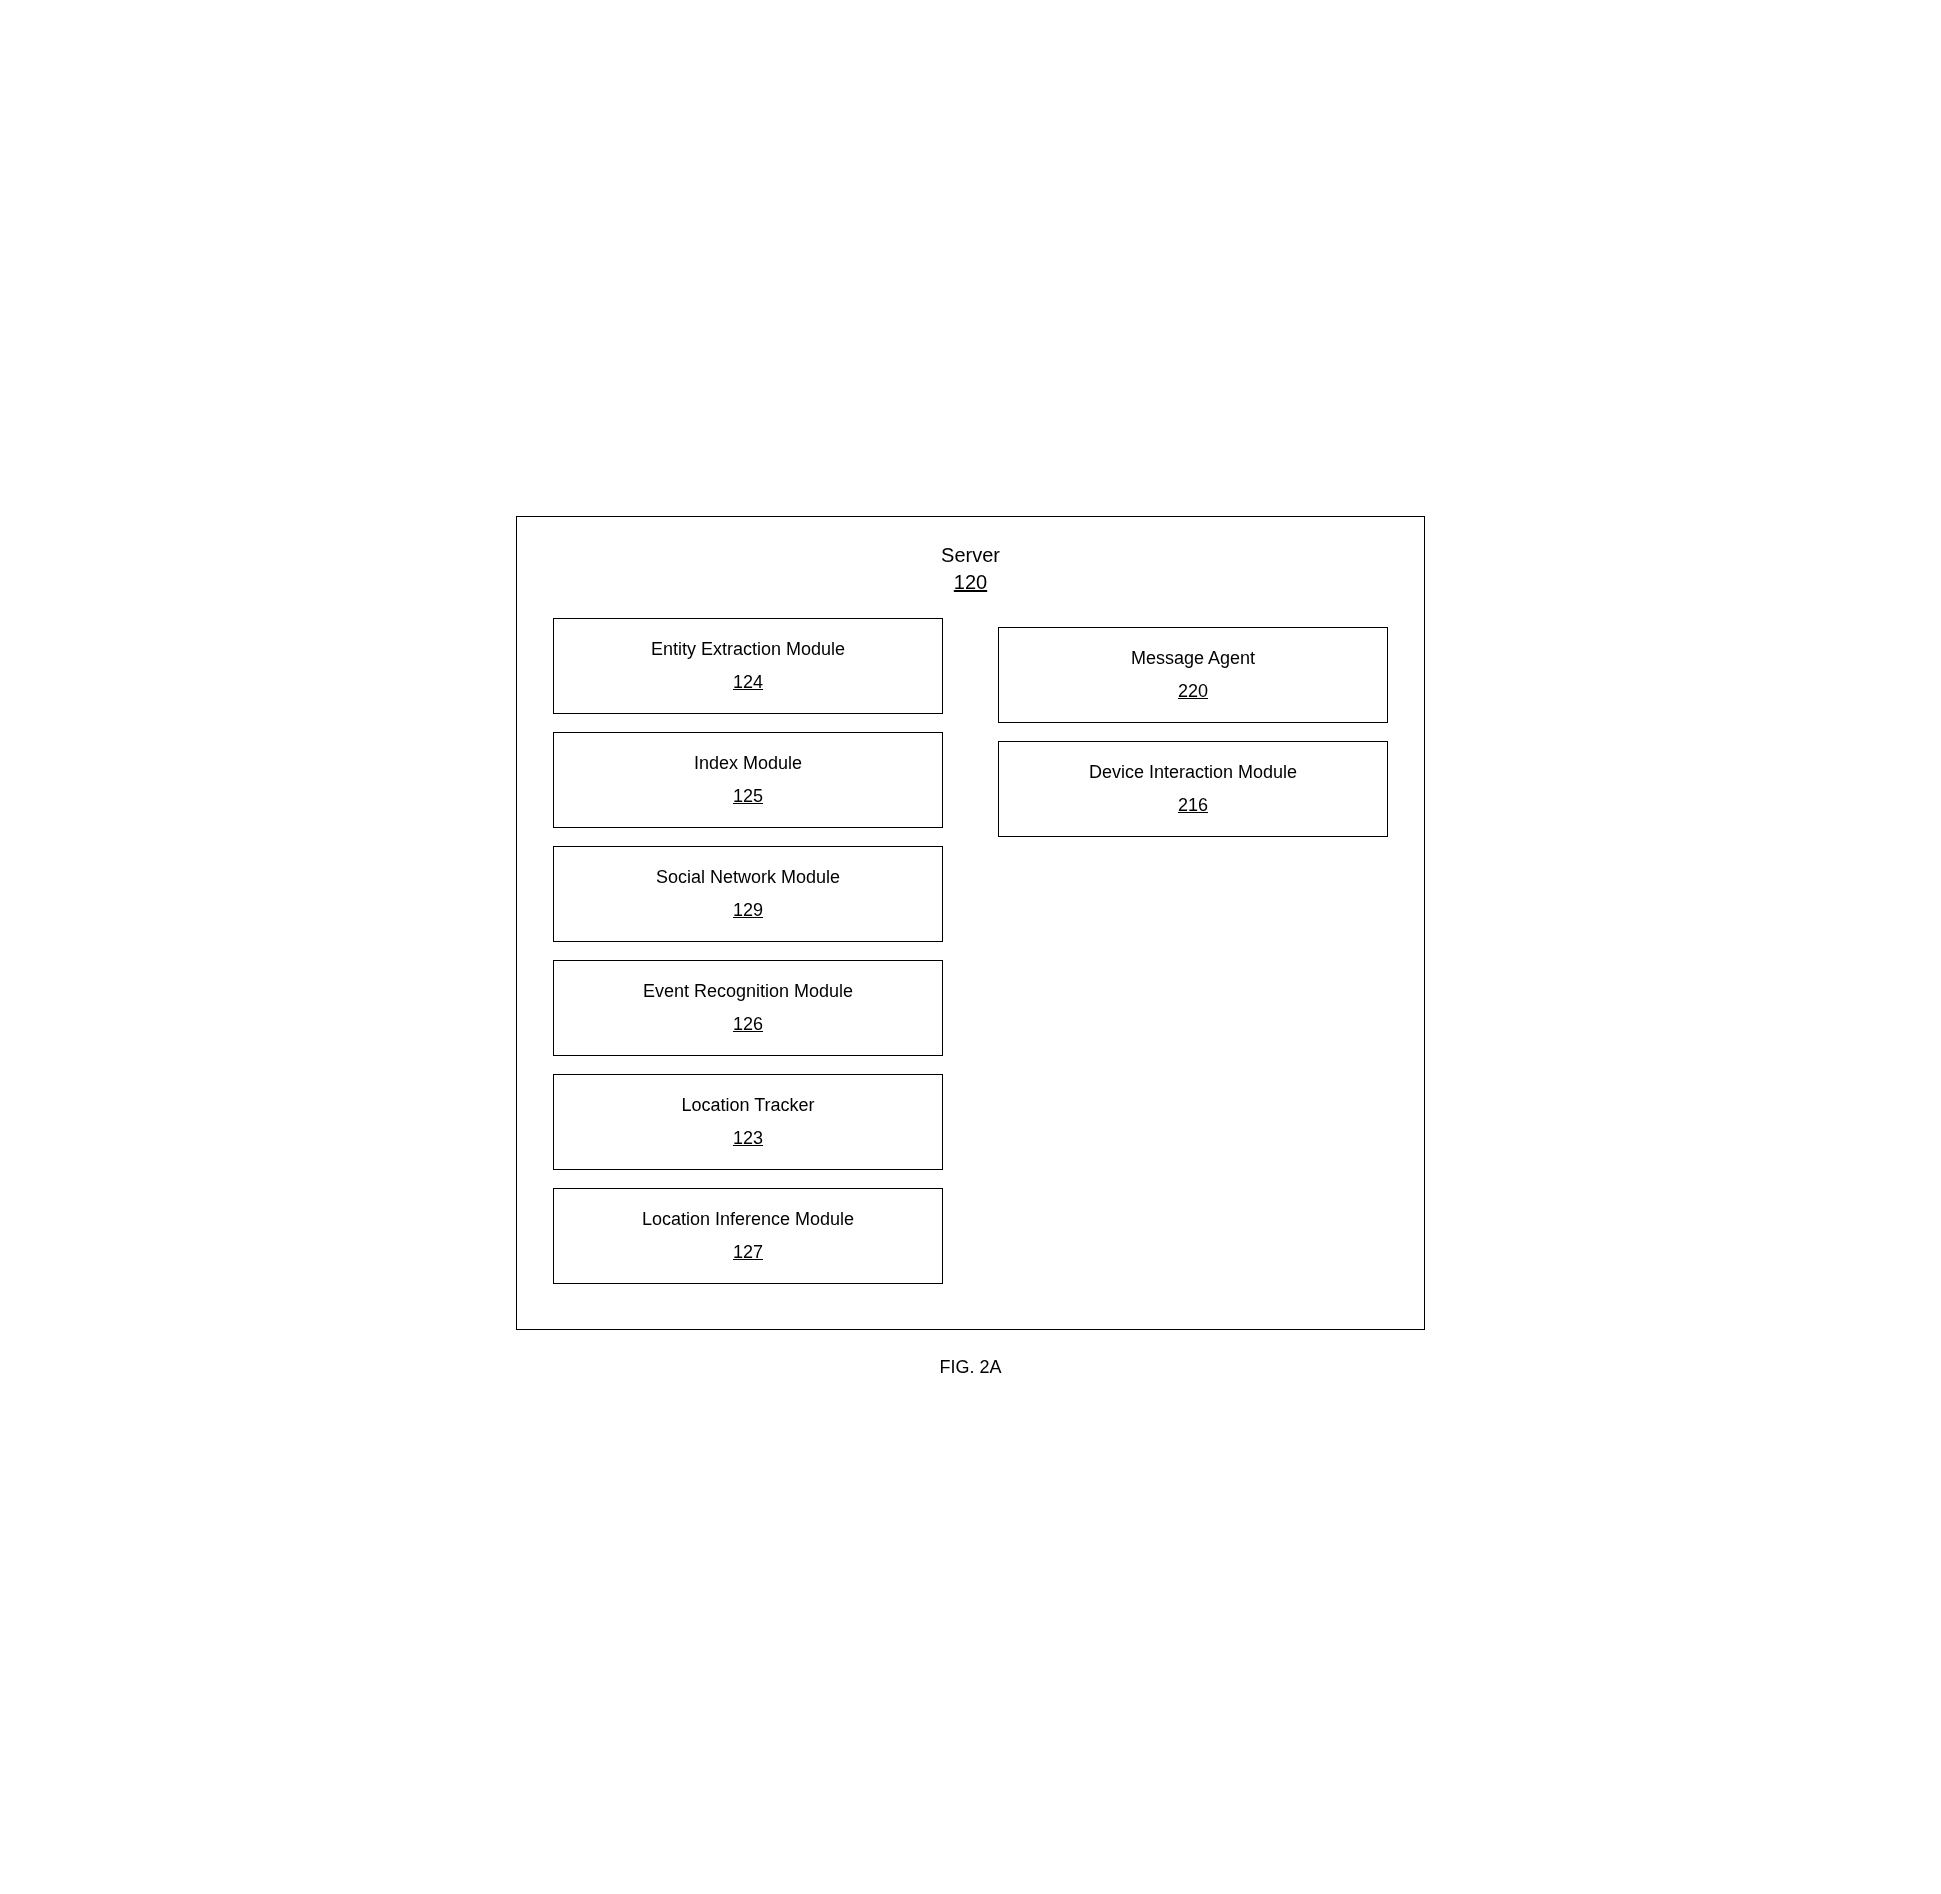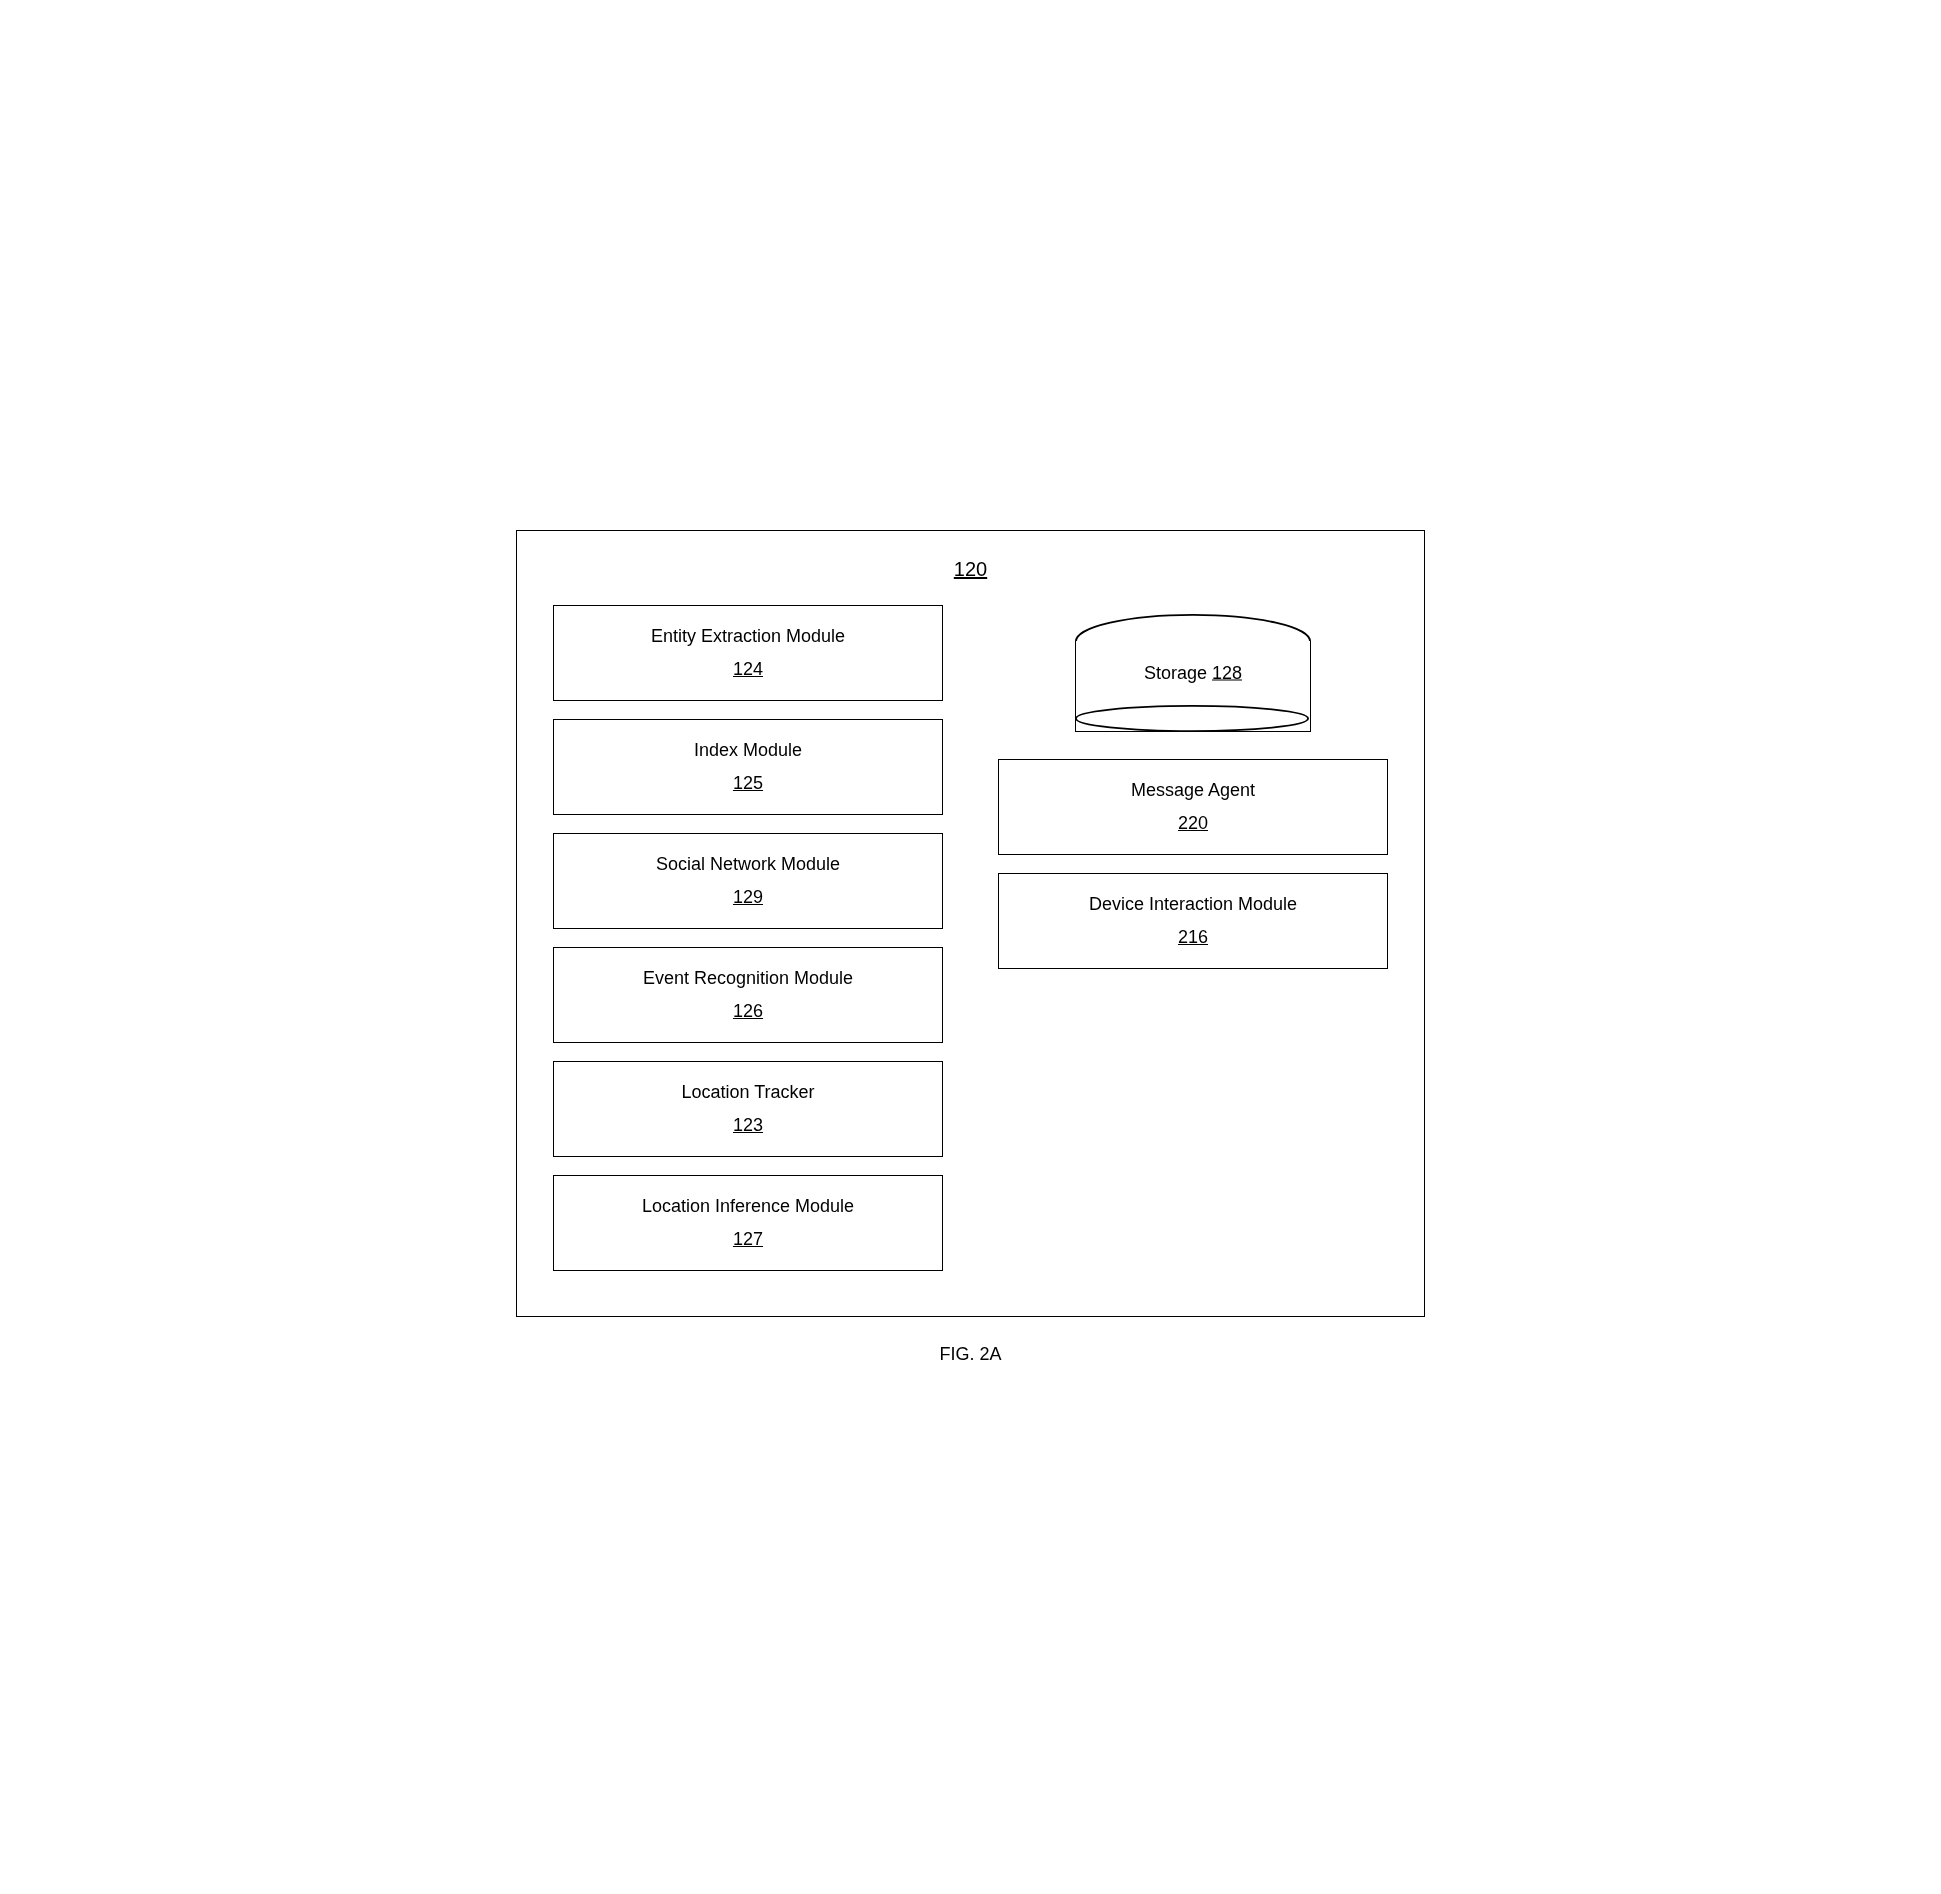--- a/index.html
+++ b/index.html
@@ -122,20 +122,21 @@
       font-size: 18px;
       margin-top: 27px;
       font-weight: normal;
     }
   </style>
 </head>
 <body>
 
 <div class="page-wrapper">
   <div class="server-container">
+    <div class="server-title">Server</div>
     <div class="server-id">120</div>
 
     <div class="inner-layout">
 
       <div class="left-column">
 
       <div class="module-box">
       <span class="module-name">Entity Extraction Module</span>
       <span class="module-id">124</span>
     </div>
@@ -156,32 +157,20 @@
       <span class="module-id">123</span>
     </div>
           <div class="module-box">
       <span class="module-name">Location Inference Module</span>
       <span class="module-id">127</span>
     </div>
         </div>
 
       <div class="right-column">
 
-        <div class="storage-container">
-          <div class="cylinder">
-            <div class="cylinder-body"></div>
-            <svg class="cylinder-top-ellipse" viewBox="0 0 260 60" preserveAspectRatio="none">
-              <ellipse cx="130" cy="30" rx="129" ry="29" fill="white" stroke="black" stroke-width="2"></ellipse>
-            </svg>
-            <svg class="cylinder-bottom-ellipse" viewBox="0 0 260 30" preserveAspectRatio="none" style="position:absolute;bottom:0;left:0;right:0;height:27px;">
-              <ellipse cx="130" cy="15" rx="129" ry="14" fill="white" stroke="black" stroke-width="2"></ellipse>
-            </svg>
-            <div class="cylinder-label"><span style="font-size:18px;">Storage </span><span style="font-size:18px;text-decoration:underline;">128</span></div>
-          </div>
-        </div>
 
       <div class="module-box">
       <span class="module-name">Message Agent</span>
       <span class="module-id">220</span>
     </div>
           <div class="module-box">
       <span class="module-name">Device Interaction Module</span>
       <span class="module-id">216</span>
     </div>
         </div>

